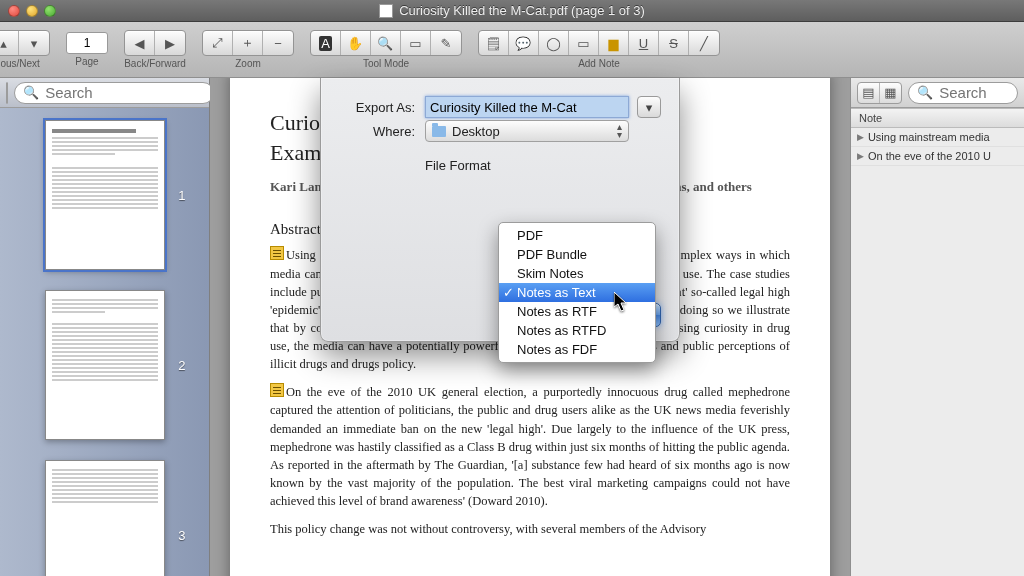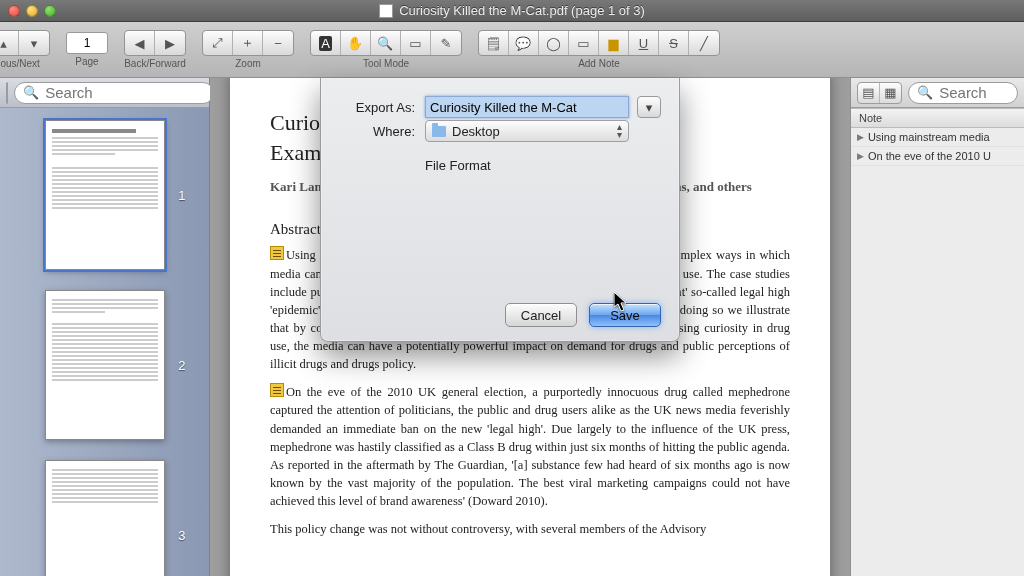--- a/index.html
+++ b/index.html
@@ -407,20 +407,29 @@
     <div class="sheet-row" style="margin-top:16px">
       <label style="width:86px"></label>
       <span style="font-size:13px">File Format</span>
     </div>
     <div class="btnrow">
       <button class="macbtn">Cancel</button>
       <button class="macbtn default">Save</button>
     </div>
   </div>
 
+  <div class="dropdown">
+    <div class="opt">PDF</div>
+    <div class="opt">PDF Bundle</div>
+    <div class="opt">Skim Notes</div>
+    <div class="opt sel">Notes as Text</div>
+    <div class="opt">Notes as RTF</div>
+    <div class="opt">Notes as RTFD</div>
+    <div class="opt">Notes as FDF</div>
+  </div>
 
   <div class="cursor">
     <svg width="14" height="20" viewBox="0 0 14 20">
       <path d="M0,0 L0,15 L4,12 L7,19 L10,18 L7,11 L12,11 Z" fill="#000" stroke="#fff" stroke-width="1"></path>
     </svg>
   </div>
 
 </div>
 
 </body></html>

